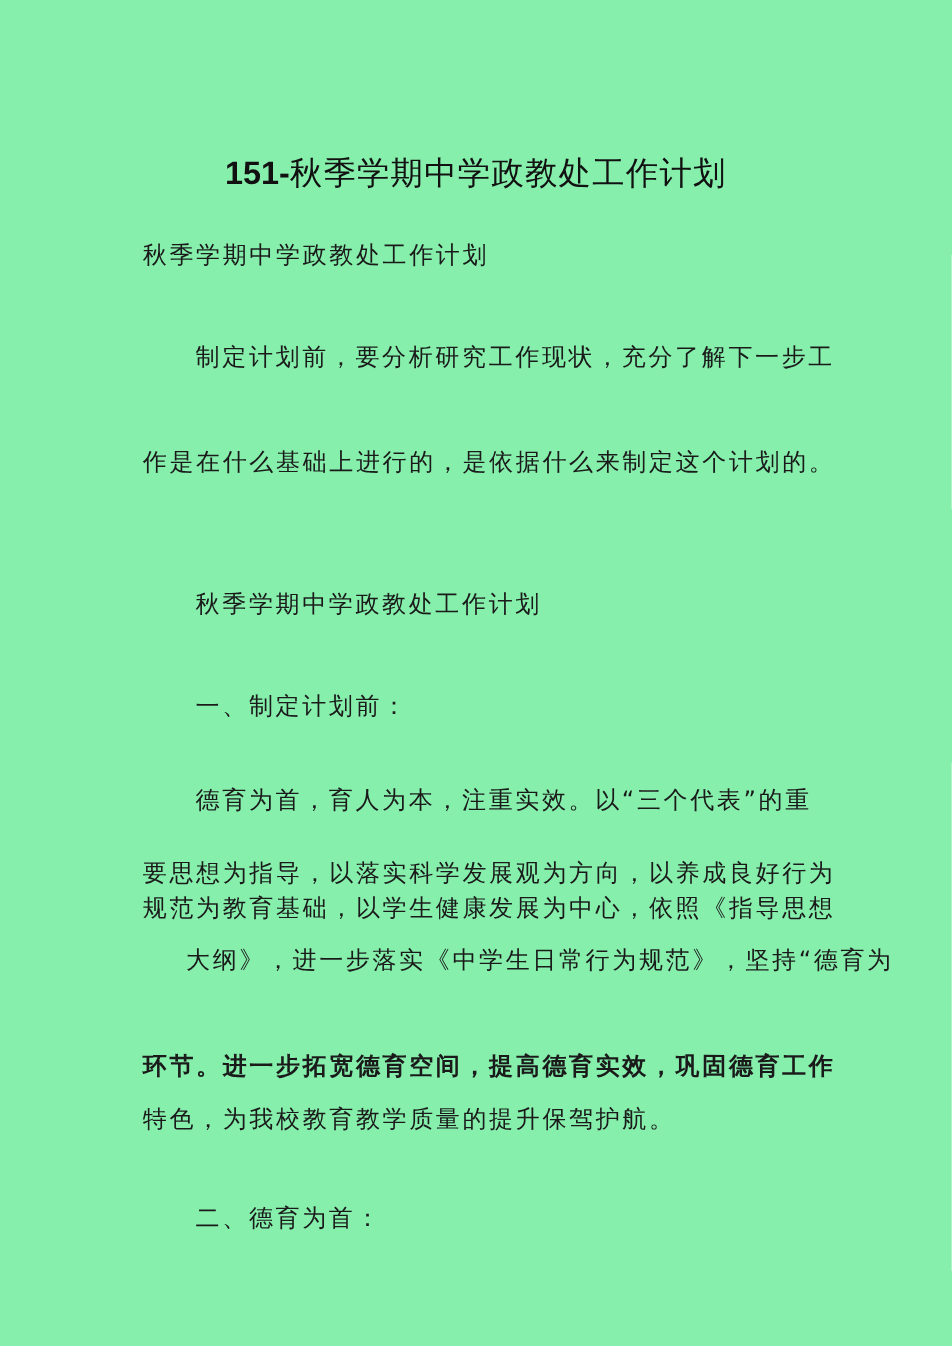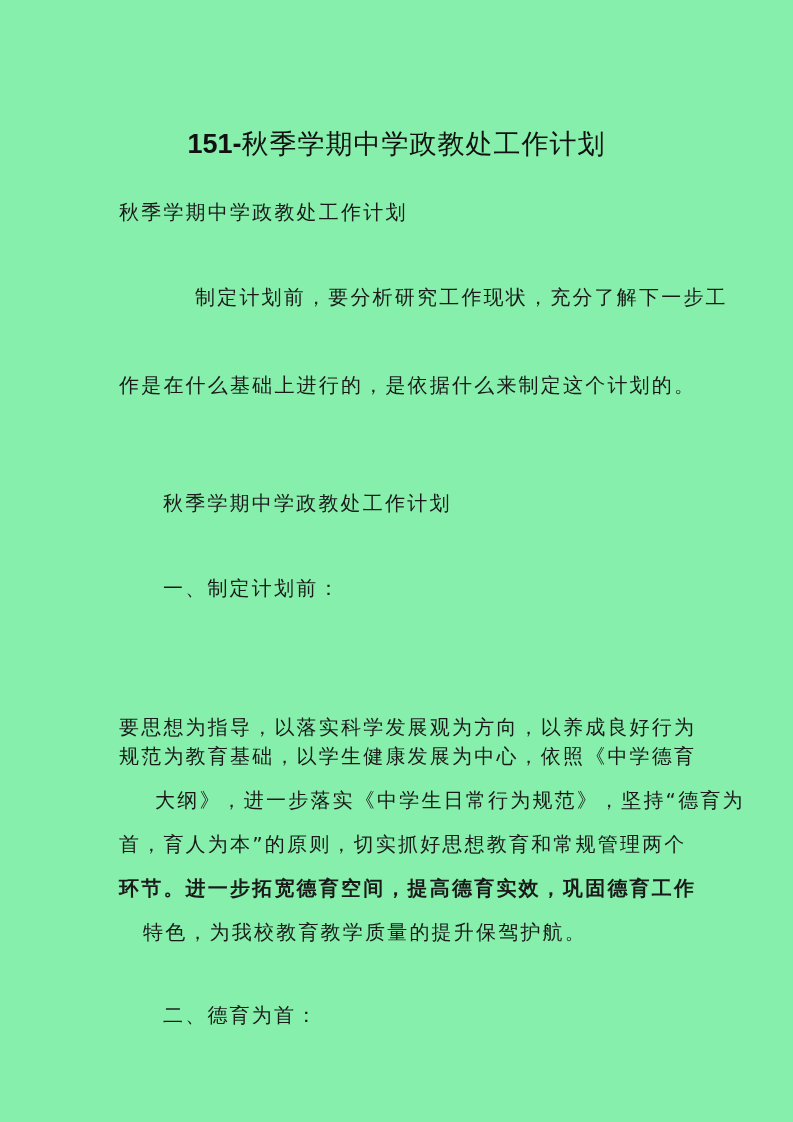--- a/index.html
+++ b/index.html
@@ -55,29 +55,29 @@
 <body>
 
 <div class="page">
 
   <div class="title">
     <span class="num">151-</span><span class="rest">秋季学期中学政教处工作计划</span>
   </div>
 
   <div class="line" style="top:197px;">秋季学期中学政教处工作计划</div>
 
-  <div class="line indent" style="top:282px;margin-left:32px;">制定计划前，要分析研究工作现状，充分了解下一步工</div>
+  <div class="line indent" style="top:282px;">制定计划前，要分析研究工作现状，充分了解下一步工</div>
   <div class="line" style="top:326px;margin-top:44px;">作是在什么基础上进行的，是依据什么来制定这个计划的。</div>
 
   <div class="line indent" style="top:488px;">秋季学期中学政教处工作计划</div>
 
   <div class="line indent" style="top:573px;">一、制定计划前：</div>
 
+  <div class="line indent" style="top:651px;">德育为首，育人为本，注重实效。以“三个代表”的重</div>
   <div class="line" style="top:696px;margin-top:16px;">要思想为指导，以落实科学发展观为方向，以养成良好行为</div>
-  <div class="line" style="top:741px;">规范为教育基础，以学生健康发展为中心，依照《中学德育</div>
+  <div class="line" style="top:741px;">规范为教育基础，以学生健康发展为中心，依照《指导思想</div>
   <div class="line" style="top:785px;margin-left:36px;">大纲》，进一步落实《中学生日常行为规范》，坚持“德育为</div>
-  <div class="line" style="top:829px;">首，育人为本”的原则，切实抓好思想教育和常规管理两个</div>
   <div class="line" style="top:873px;font-weight:bold;">环节。进一步拓宽德育空间，提高德育实效，巩固德育工作</div>
-  <div class="line" style="top:917px;margin-left:24px;">特色，为我校教育教学质量的提升保驾护航。</div>
+  <div class="line" style="top:917px;">特色，为我校教育教学质量的提升保驾护航。</div>
 
   <div class="line indent" style="top:1000px;">二、德育为首：</div>
 
 </div>
 
 </body></html>

